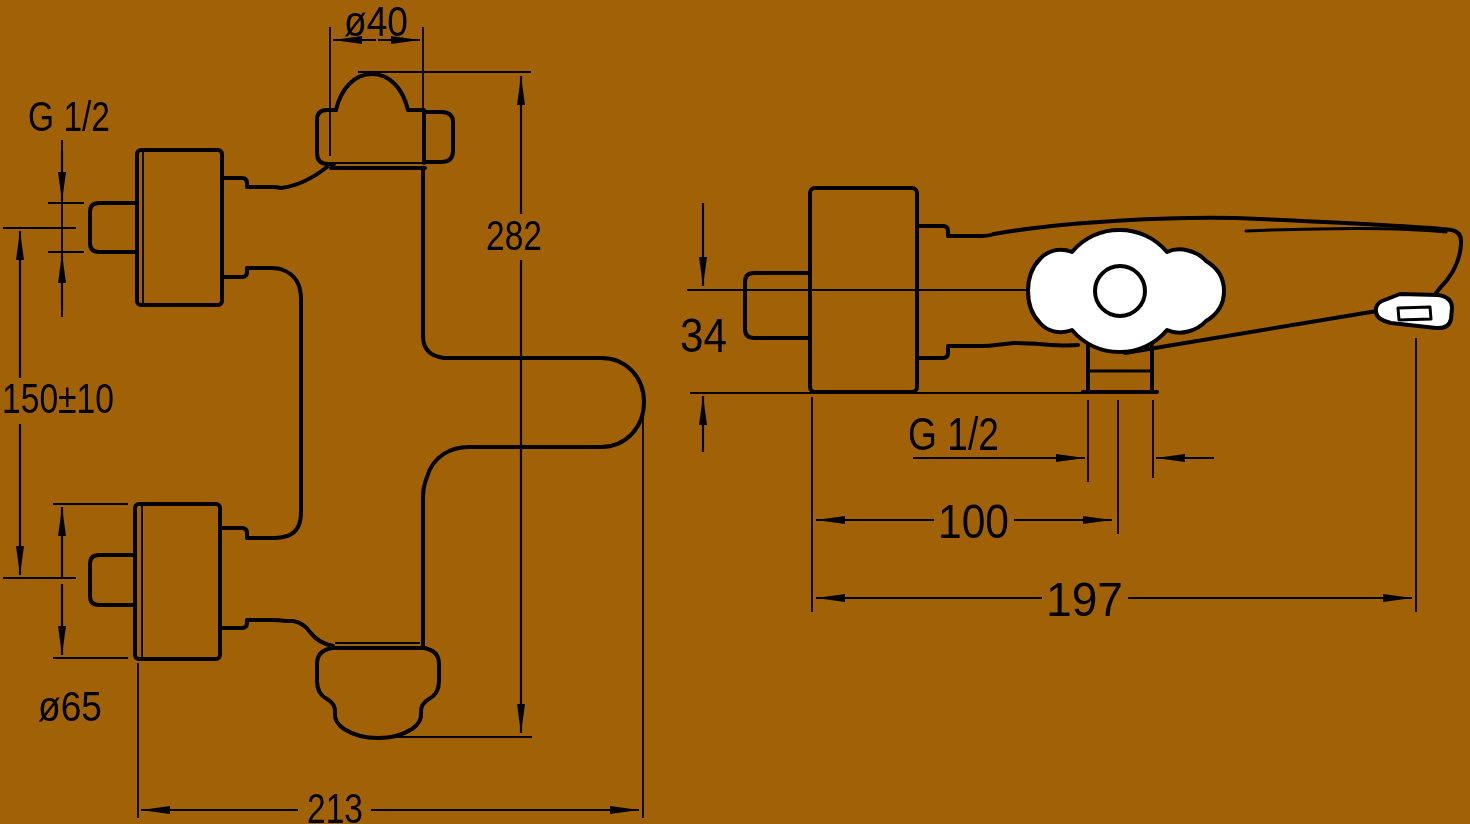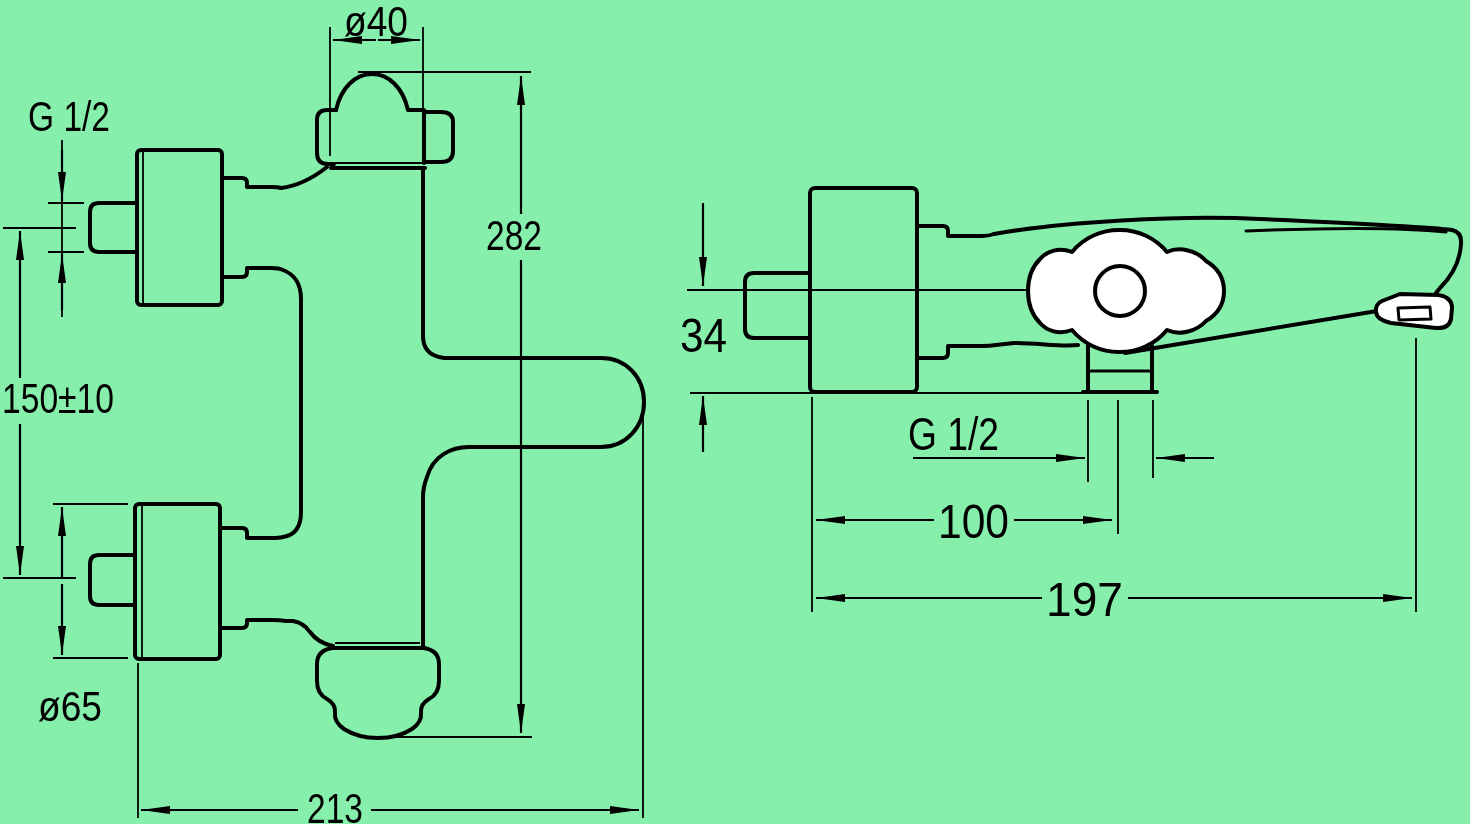--- a/index.html
+++ b/index.html
@@ -1,18 +1,18 @@
 <!DOCTYPE html>
 <html><head>
 <meta charset="utf-8">
 <style>
   html, body { margin: 0; padding: 0; background: #ffffff; }
   #stage {
     width: 1470px; height: 824px; position: relative;
-    background: #86efac; overflow: hidden;
+    background: #a16207; overflow: hidden;
     font-family: "Liberation Sans", sans-serif;
     text-decoration: underline;
   }
   svg { display: block; }
   .outline  { fill: none; stroke: #000; stroke-width: 4;   stroke-linecap: round; stroke-linejoin: round; }
   .outline2 { fill: none; stroke: #000; stroke-width: 3;   stroke-linecap: round; stroke-linejoin: round; }
   .thin     { fill: none; stroke: #000; stroke-width: 1.8; stroke-linecap: butt; }
   .dim      { fill: none; stroke: #000; stroke-width: 2.2; stroke-linecap: butt; }
   .whitefill{ fill: #ffffff; stroke: #000; stroke-width: 4; stroke-linejoin: round; }
   text { fill: #000000; }

